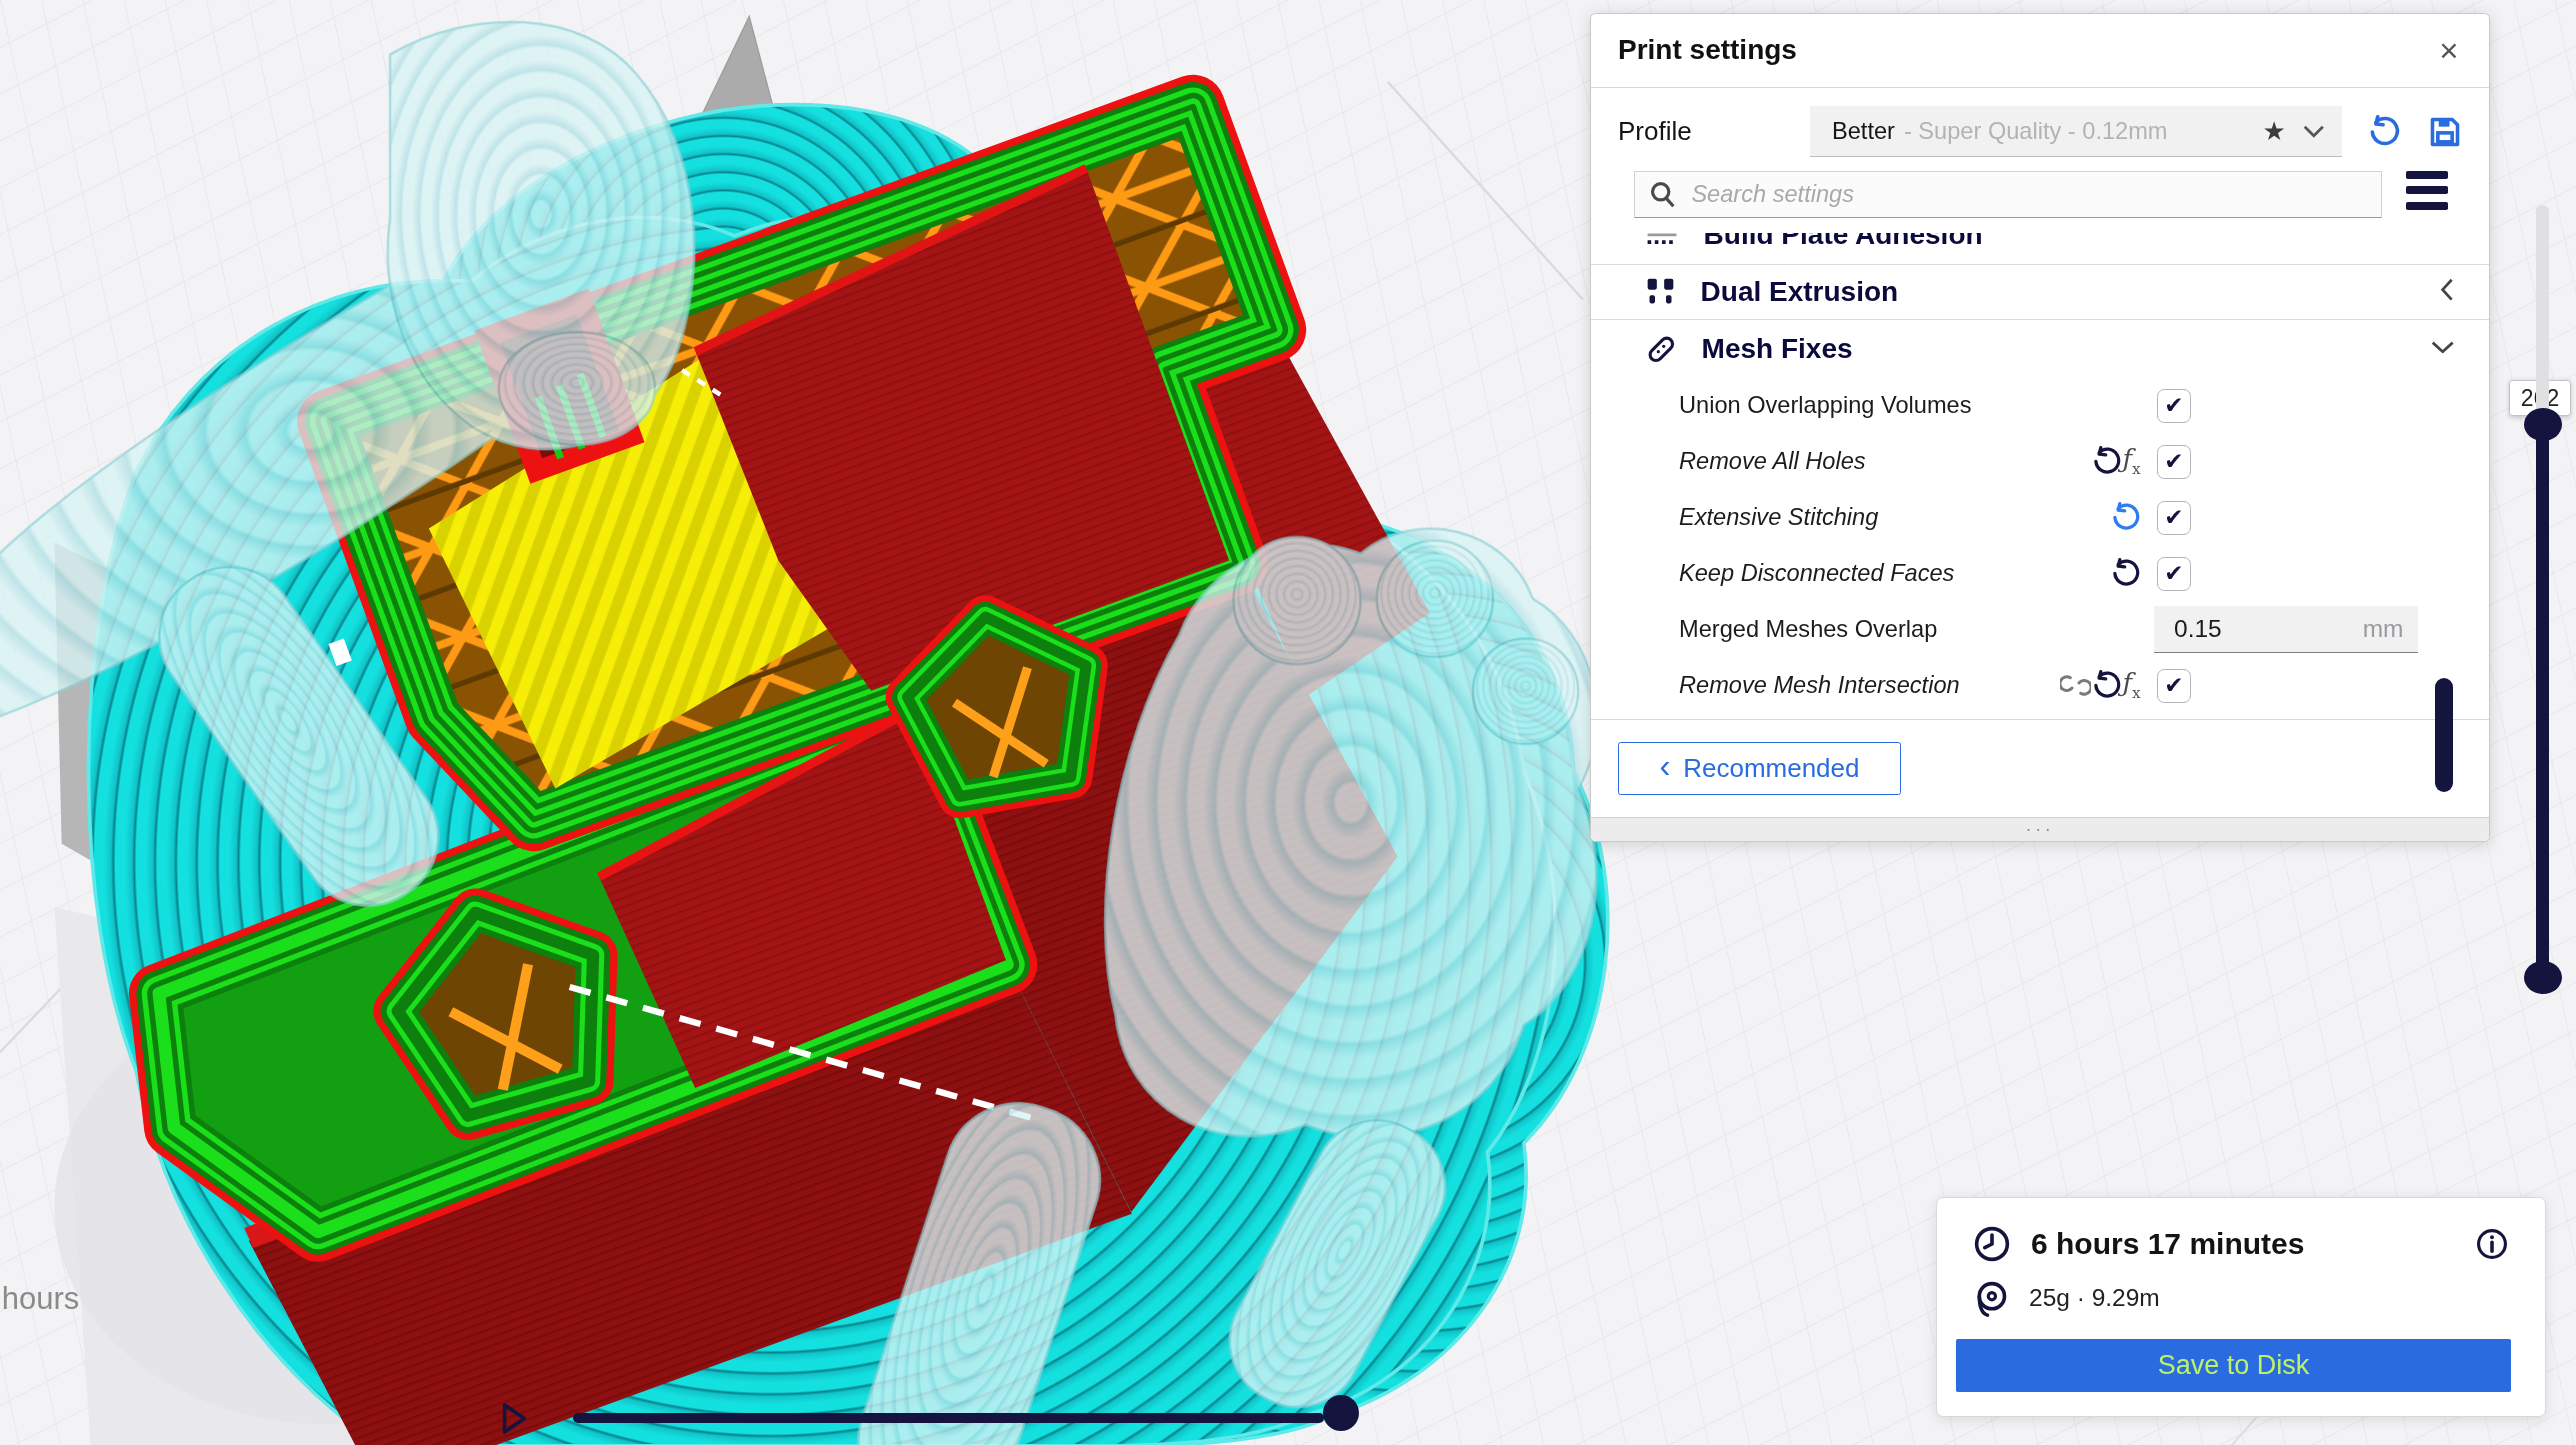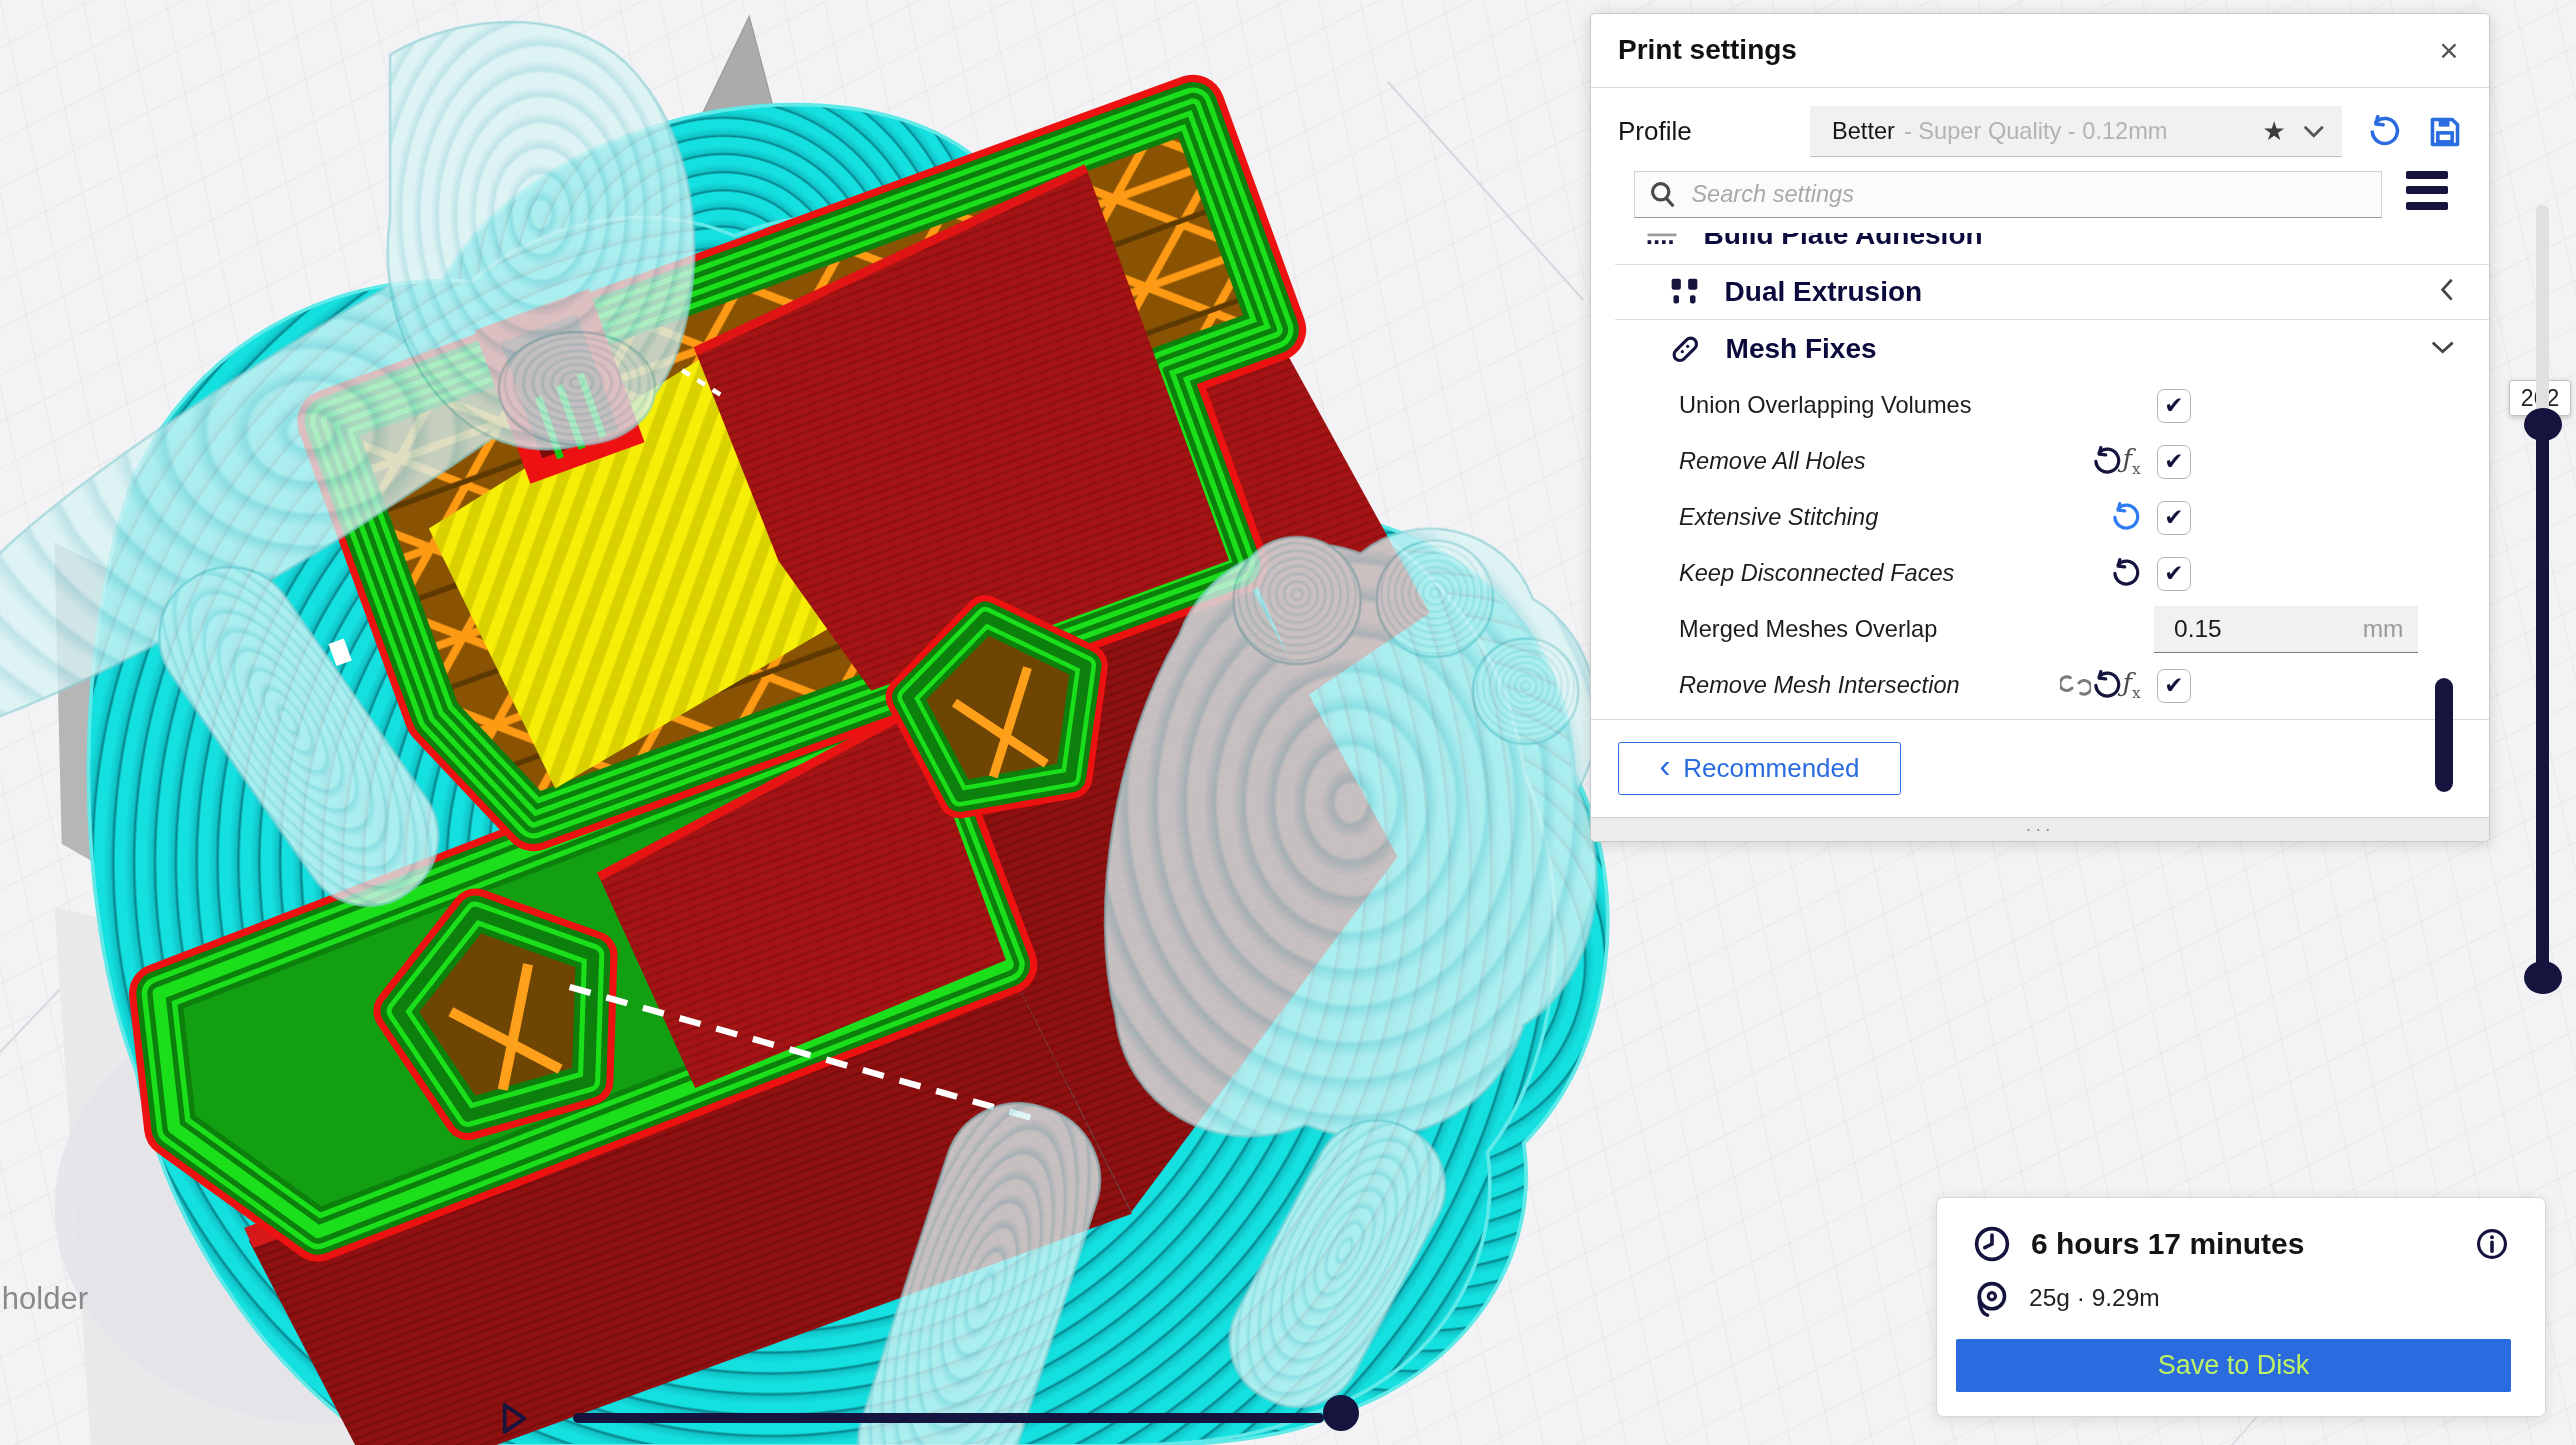--- a/index.html
+++ b/index.html
@@ -57,21 +57,21 @@
   .hamburger span{display:block;height:8.2px;background:#14143f;border-radius:1.8px;}
 
   .cat-clip{height:31px;overflow:hidden;padding-left:53px;}
   .cat-clip .inner{display:flex;align-items:center;gap:23.6px;transform:translateY(-14.5px);}
   .cat-clip .txt{font-size:28px;font-weight:700;color:#0a0a3c;}
 
   .row-adhesion{height:78px;display:flex;align-items:center;padding:0 77px 5.4px 61px;border-bottom:0.9px solid #dcdcdc;}
   .row-adhesion .lbl{flex:1;font-size:23.6px;font-style:italic;color:#1f1f1f;}
   .dd-brim{width:259px;height:49px;border-bottom:1.8px solid #8f8f8f;justify-content:space-between;padding:0 14.5px 0 18px;}
 
-  .category{height:56px;display:flex;align-items:center;gap:23.6px;padding:0 34px 0 53px;border-bottom:0.9px solid #dcdcdc;margin-left:24px;}
+  .category{height:56px;display:flex;align-items:center;gap:23.6px;padding:0 34px 0 53px;border-bottom:0.9px solid #dcdcdc;}
   .category .txt{font-size:28px;font-weight:700;color:#0a0a3c;}
   .category .chevr{margin-left:auto;}
   .cat-mesh{border-bottom:none;height:58px;}
 
   .setting{height:56px;display:flex;align-items:center;padding:0 298px 0 60px;}
   .setting .lbl{flex:1;font-size:23.6px;color:#1c1c1c;margin-left:28px;}
   .setting .lbl.it{font-style:italic;}
   .ric{display:flex;align-items:center;margin-right:16.3px;}
   .checkbox{width:34px;height:34px;border:1.8px solid #b3b3b3;border-radius:7.3px;background:#fff;display:flex;
     align-items:center;justify-content:center;font-size:23px;color:#14143f;cursor:pointer;flex:0 0 auto;}
@@ -248,21 +248,21 @@
     <rect x="-75" y="-195" width="152" height="420" rx="74" transform="translate(320,800) rotate(-35)"></rect>
     <path d="M1300,700 C1330,620 1420,580 1500,610 C1560,560 1660,580 1690,660 C1760,700 1780,800 1740,870 C1780,960 1760,1080 1680,1130 C1650,1230 1540,1280 1440,1240 C1340,1280 1240,1220 1230,1120 C1200,1000 1230,820 1300,700 Z"></path>
     <circle cx="1430" cy="662" r="70"></circle>
         <circle cx="1582" cy="660" r="64"></circle>
         <circle cx="1682" cy="762" r="58"></circle>
     <rect x="-85" y="-230" width="172" height="470" rx="82" transform="translate(1080,1440) rotate(18)"></rect>
     <rect x="-72" y="-165" width="146" height="336" rx="70" transform="translate(1475,1390) rotate(28)"></rect>
   </g>
 </svg>
 
-  <div class="model-label">holder</div>
+  <div class="model-label">hours</div>
 
   <div class="playbar">
     <div class="play-tri">
       <svg width="27" height="33" viewBox="0 0 30 36">
           <path d="M4,3 L26,18 L4,33 Z" fill="none" stroke="#14143f" stroke-width="4" stroke-linejoin="round"></path>
         </svg>
     </div>
     <div class="play-line"></div>
     <div class="play-knob"></div>
   </div>

